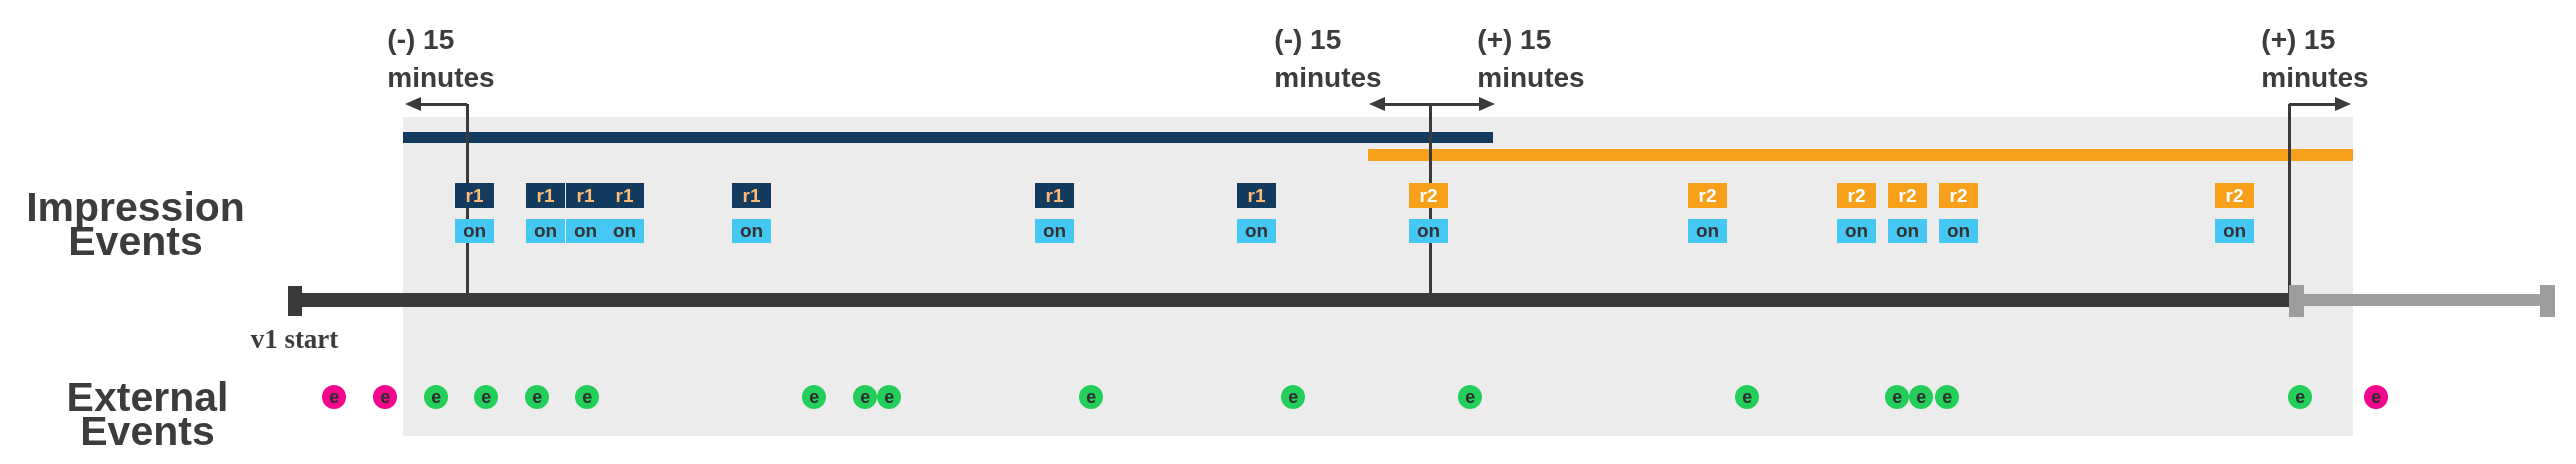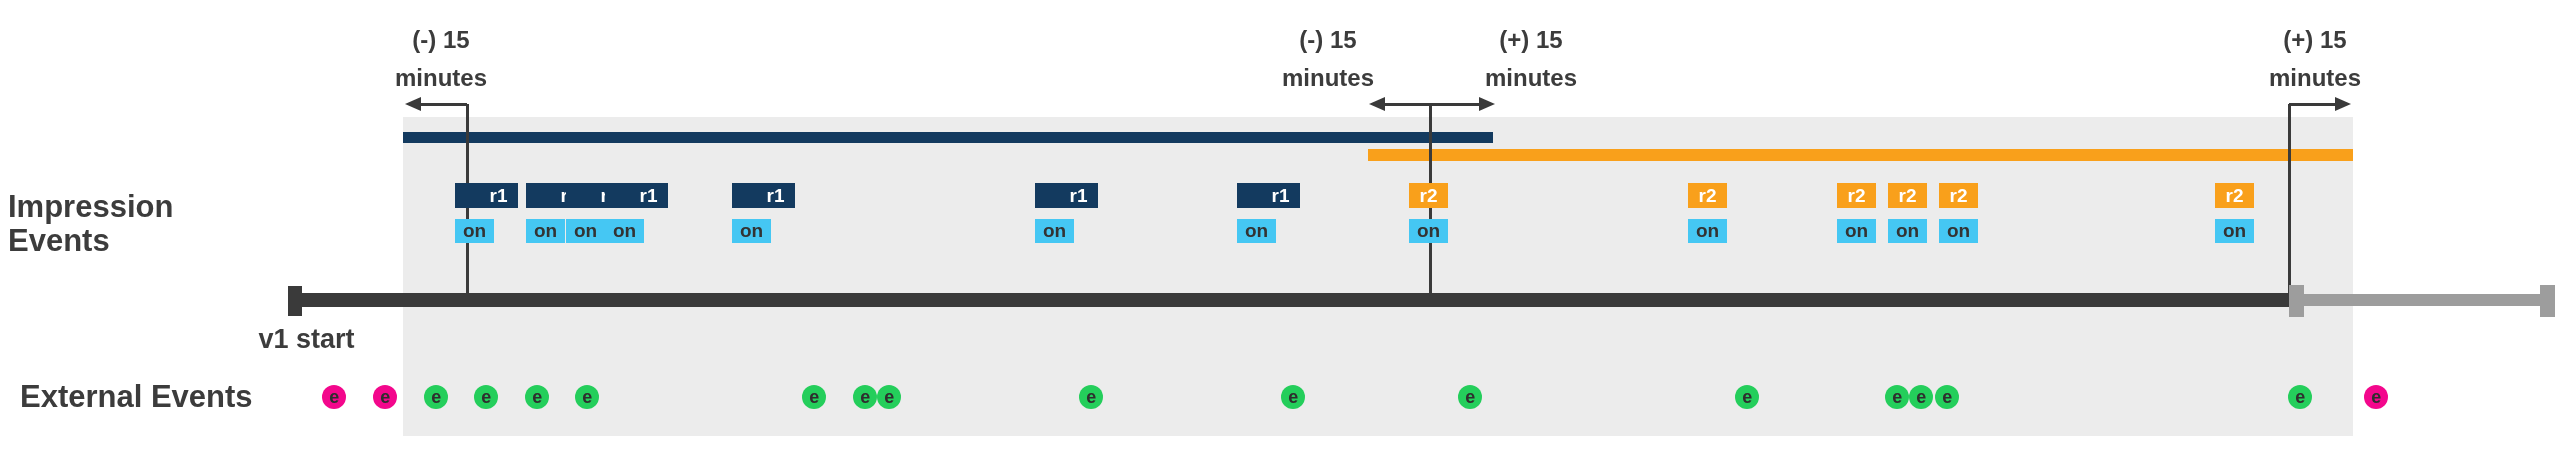--- a/index.html
+++ b/index.html
@@ -8,32 +8,32 @@
     font-family:"Liberation Sans",sans-serif;color:#3c3c3c;
   }
   .abs{position:absolute;}
   .panel{background:#ececec;z-index:1;}
   .bar{z-index:2;}
   .bar.navy{background:#133a5f;}
   .bar.orange{background:#f9a01b;}
   .guide{position:absolute;width:2.8px;background:#3a3a3a;z-index:3;}
   .tl-dark{background:#3a3a3a;z-index:4;}
   .tl-gray{background:#9d9d9d;z-index:4;}
-  .row-label{font-size:31px;font-weight:700;text-align:left;z-index:5;line-height:34px;margin-left:8px;}
+  .row-label{font-size:41px;font-weight:700;text-align:center;z-index:5;line-height:34px;}
   .v-label{font-size:27px;font-weight:700;text-align:center;z-index:5;line-height:30px;}
-  .annotation{position:absolute;transform:translateX(-50%);text-align:center;
-    font-size:24px;font-weight:700;line-height:38px;white-space:nowrap;z-index:6;}
+  .annotation{position:absolute;transform:translateX(-50%);text-align:left;
+    font-size:28px;font-weight:700;line-height:38px;white-space:nowrap;z-index:6;}
   .arrow-line{position:absolute;height:2.8px;background:#3a3a3a;z-index:6;}
   .arrow-head{position:absolute;width:0;height:0;border-top:7.5px solid transparent;
     border-bottom:7.5px solid transparent;z-index:6;}
   .arrow-head.left{border-right:16px solid #3a3a3a;}
   .arrow-head.right{border-left:16px solid #3a3a3a;}
   .evt-box{position:absolute;width:39px;height:25.4px;display:flex;align-items:center;
     justify-content:center;font-size:19px;font-weight:700;z-index:5;}
-  .evt-box.r1{background:#133a5f;color:#ffffff;padding-left:24px;}
+  .evt-box.r1{background:#133a5f;color:#fdba74;}
   .evt-box.r2{background:#f9a01b;color:#ffffff;}
   .evt-box.on{background:#45c7f3;color:#333333;height:24.4px;}
   .ext-dot{position:absolute;width:24.4px;height:24.4px;border-radius:50%;display:flex;
     align-items:center;justify-content:center;font-size:18px;font-weight:700;
     color:#2e2e2e;z-index:5;}
   .ext-dot.green{background:#24ce5b;}
   .ext-dot.pink{background:#f3078c;}
 </style>
 </head>
 <body>
@@ -44,21 +44,21 @@
   <div class="abs bar orange" style="left: 1368px; top: 149px; width: 985px; height: 12.2px;"></div>
 
   <div class="abs tl-dark" style="left: 288px; top: 293px; width: 2002px; height: 14px;"></div>
   <div class="abs tl-dark" style="left: 288px; top: 286px; width: 14px; height: 30px;"></div>
   <div class="abs tl-gray" style="left: 2289px; top: 294px; width: 259px; height: 12.2px;"></div>
   <div class="abs tl-gray" style="left: 2289px; top: 285px; width: 15px; height: 32px;"></div>
   <div class="abs tl-gray" style="left: 2540px; top: 285px; width: 15px; height: 32px;"></div>
 
   <div class="abs row-label" style="left: 0px; top: 190px; width: 271px; height: 34px;">Impression Events</div>
   <div class="abs row-label" style="left: 12px; top: 380px; width: 271px; height: 34px;">External Events</div>
-  <div class="abs v-label" style="left: 203px; top: 324px; width: 207px; height: 30px;">v1 start</div>
+  <div class="abs v-label" style="left: 191px; top: 324px; width: 207px; height: 30px; font-family: Liberation Serif, serif;">v1 start</div>
 
   <div id="gen">
       <div class="guide" style="left: 466px; top: 104px; height: 196px;"></div>
       <div class="guide" style="left: 1429px; top: 104px; height: 196px;"></div>
       <div class="guide" style="left: 2288px; top: 104px; height: 193px;"></div>
       <div class="arrow-line" style="left: 419px; top: 103px; width: 48px;"></div>
       <div class="arrow-head left" style="left: 405px; top: 97px;"></div>
       <div class="arrow-line" style="left: 1383px; top: 103px; width: 98px;"></div>
       <div class="arrow-head left" style="left: 1369px; top: 97px;"></div>
       <div class="arrow-head right" style="left: 1479px; top: 97px;"></div>

